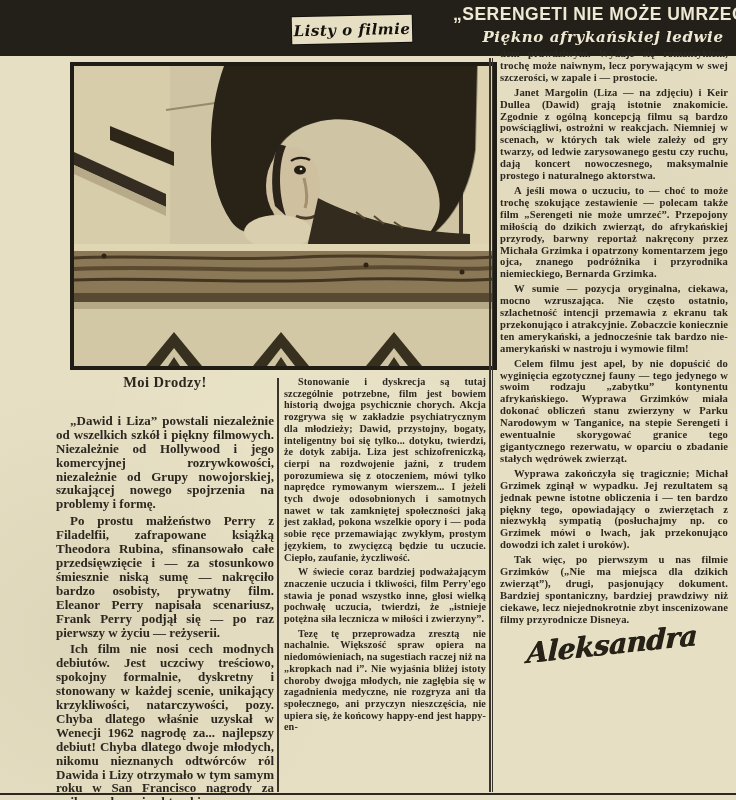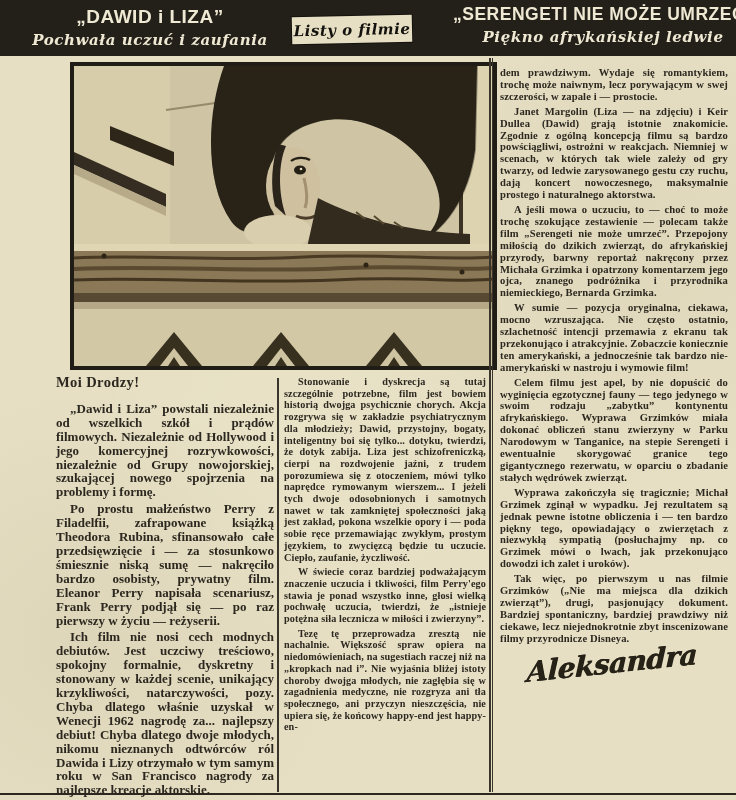--- a/index.html
+++ b/index.html
@@ -54,25 +54,25 @@
     background:#cfc4a4;
   }
   .photo-frame svg{display:block;width:100%;height:100%;}
 
   
   .col{position:absolute;text-align:justify;font-weight:700;}
   .col p{margin:0 0 3px 0;text-indent:14px;}
   .col p.flush{text-indent:0;}
   .col-left{left:56px;top:376px;width:218px;font-size:13px;line-height:13.9px;}
   .salutation{
-    text-align:left;font-size:14.5px;font-weight:700;
-    margin:0 0 12px 0;letter-spacing:.4px;
+    text-align:center;font-size:14.5px;font-weight:700;
+    margin:0 0 24px 0;letter-spacing:.4px;
   }
   .col-mid{left:284px;top:376px;width:202px;font-size:10.2px;line-height:11.7px;letter-spacing:.1px;}
-  .col-right{left:500px;top:67px;width:228px;font-size:10.6px;line-height:11.9px;letter-spacing:.1px;}
+  .col-right{left:500px;top:48px;width:228px;font-size:10.6px;line-height:11.9px;letter-spacing:.1px;}
 
   .signature{
     display:inline-block;margin:10px 0 0 26px;
     font-family:"DejaVu Serif", serif;font-style:italic;font-weight:700;
     font-size:28px;color:#262217;
     transform:rotate(-6deg) skewX(-8deg);
     text-shadow:.6px 0 0 #262217;
     letter-spacing:-.5px;
   }
 
@@ -81,24 +81,20 @@
   .rule-v-right{position:absolute;left:489px;top:58px;width:4px;height:734px;
     border-left:2px solid #3a352a;border-right:1px solid #3a352a;box-sizing:border-box;background:transparent;}
   .rule-bottom{position:absolute;left:0;top:793px;width:736px;height:2px;background:#2c2820;}
 </style>
 </head>
 <body>
 
 <div class="paper-texture"></div>
 
 <header class="masthead">
-  <div class="mast-block mast-left">
-    <div class="mast-title">„DAWID i LIZA”</div>
-    <div class="mast-sub">Pochwała uczuć i zaufania</div>
-  </div>
   <div class="badge">
     <span>Listy o filmie</span>
   </div>
   <div class="mast-block mast-right">
     <div class="mast-title">„SERENGETI NIE MOŻE UMRZEĆ”</div>
     <div class="mast-sub">Piękno afrykańskiej ledwie</div>
   </div>
 </header>
 
 <figure class="photo-frame" style="margin:0">
@@ -160,21 +156,21 @@
     <g fill="#38301f">
       <path d="M94,300 L100,291 L106,300 Z"></path>
         <path d="M201,300 L207,291 L213,300 Z"></path>
         <path d="M314,300 L320,291 L326,300 Z"></path>
     </g>
   </svg>
 </figure>
 
 <section class="col col-left">
   <h2 class="salutation">Moi Drodzy!</h2>
-  <p>„Dawid i Liza” powstali niezależnie od wszelkich szkół i prądów filmowych. Niezależnie od Hollywood i jego komercyjnej rozrywkowości, niezależnie od Grupy nowojorskiej, szukającej nowego spojrzenia na problemy i formę.</p>
+  <p>„Dawid i Liza” powstali niezależnie od wszelkich szkół i piękny filmowych. Niezależnie od Hollywood i jego komercyjnej rozrywkowości, niezależnie od Grupy nowojorskiej, szukającej nowego spojrzenia na problemy i formę.</p>
   <p>Po prostu małżeństwo Perry z Filadelfii, zafrapowane książką Theodora Rubina, sfinansowało całe przedsięwzięcie i — za stosunkowo śmiesznie niską sumę — nakręciło bardzo osobisty, prywatny film. Eleanor Perry napisała scenariusz, Frank Perry podjął się — po raz pierwszy w życiu — reżyserii.</p>
   <p>Ich film nie nosi cech modnych debiutów. Jest uczciwy treściowo, spokojny formalnie, dyskretny i stonowany w każdej scenie, unikający krzykliwości, natarczywości, pozy. Chyba dlatego właśnie uzyskał w Wenecji 1962 nagrodę za... najlepszy debiut! Chyba dlatego dwoje młodych, nikomu nieznanych odtwórców ról Dawida i Lizy otrzymało w tym samym roku w San Francisco nagrody za najlepsze kreacje aktorskie.</p>
 </section>
 
 <section class="col col-mid">
   <p>Stonowanie i dyskrecja są tutaj szczególnie potrzebne, film jest bowiem historią dwojga psychicznie chorych. Akcja rozgrywa się w zakładzie psychiatrycznym dla młodzieży; Dawid, przystojny, bogaty, inteligentny boi się tylko... dotyku, twierdzi, że dotyk zabija. Liza jest schizofreniczką, cierpi na rozdwojenie jaźni, z trudem porozumiewa się z otoczeniem, mówi tylko naprędce rymowanym wierszem... I jeżeli tych dwoje odosobnionych i samotnych nawet w tak zamkniętej społeczności jaką jest zakład, pokona wszelkie opory i — poda sobie ręce przemawiając zwykłym, prostym językiem, to zwycięzcą będzie tu uczucie. Ciepło, zaufanie, życzliwość.</p>
   <p>W świecie coraz bardziej podważającym znaczenie uczucia i tkliwości, film Perry'ego stawia je ponad wszystko inne, głosi wielką pochwałę uczucia, twierdzi, że „istnieje potężna siła lecznicza w miłości i zwierzyny”.</p>
   <p>Tezę tę przeprowadza zresztą nie nachalnie. Większość spraw opiera na niedomówieniach, na sugestiach raczej niż na „kropkach nad i”. Nie wyjaśnia bliżej istoty choroby dwojga młodych, nie zagłębia się w zagadnienia medyczne, nie rozgryza ani tła społecznego, ani przyczyn nieszczęścia, nie upiera się, że końcowy happy-end jest happy-en-</p>
 </section>
 

